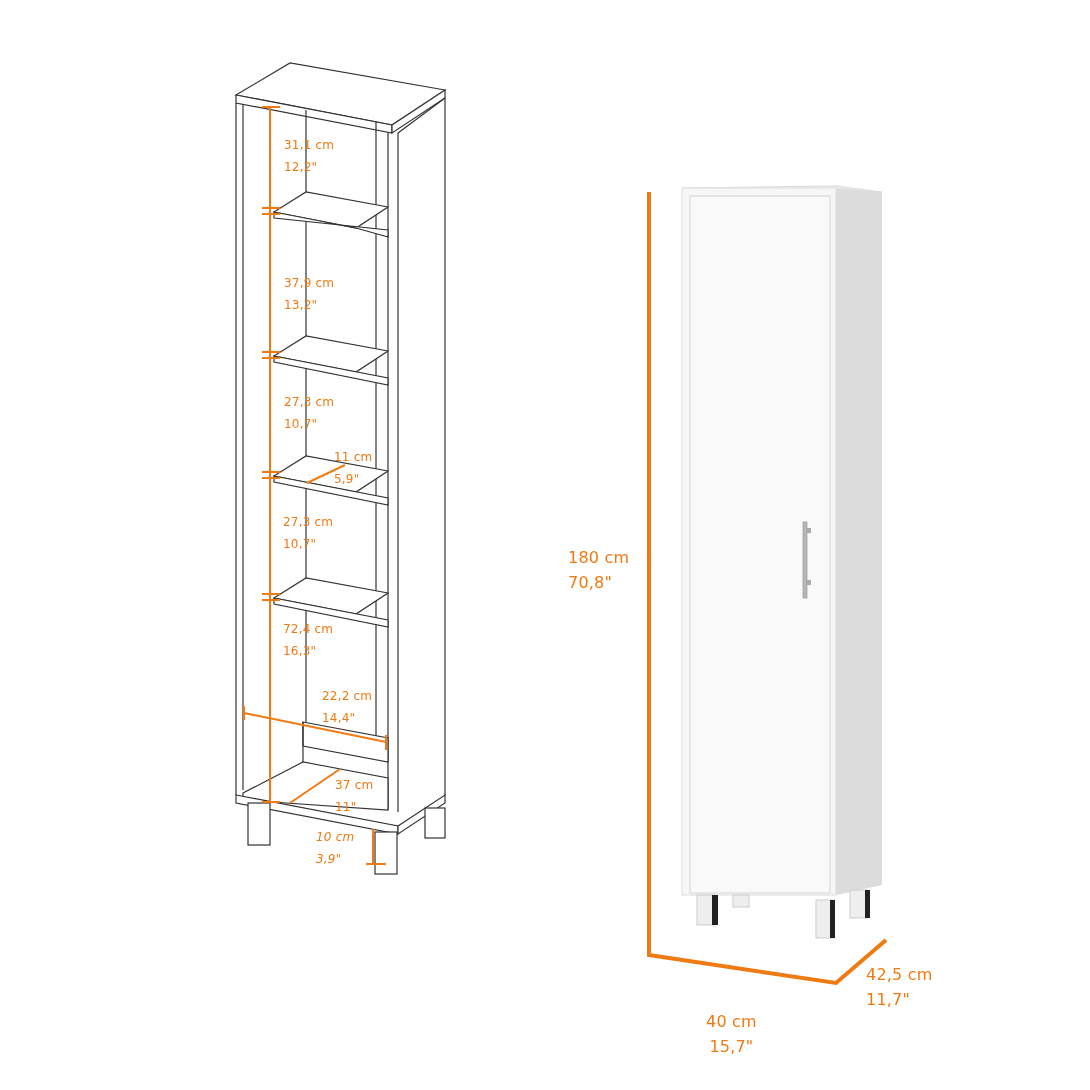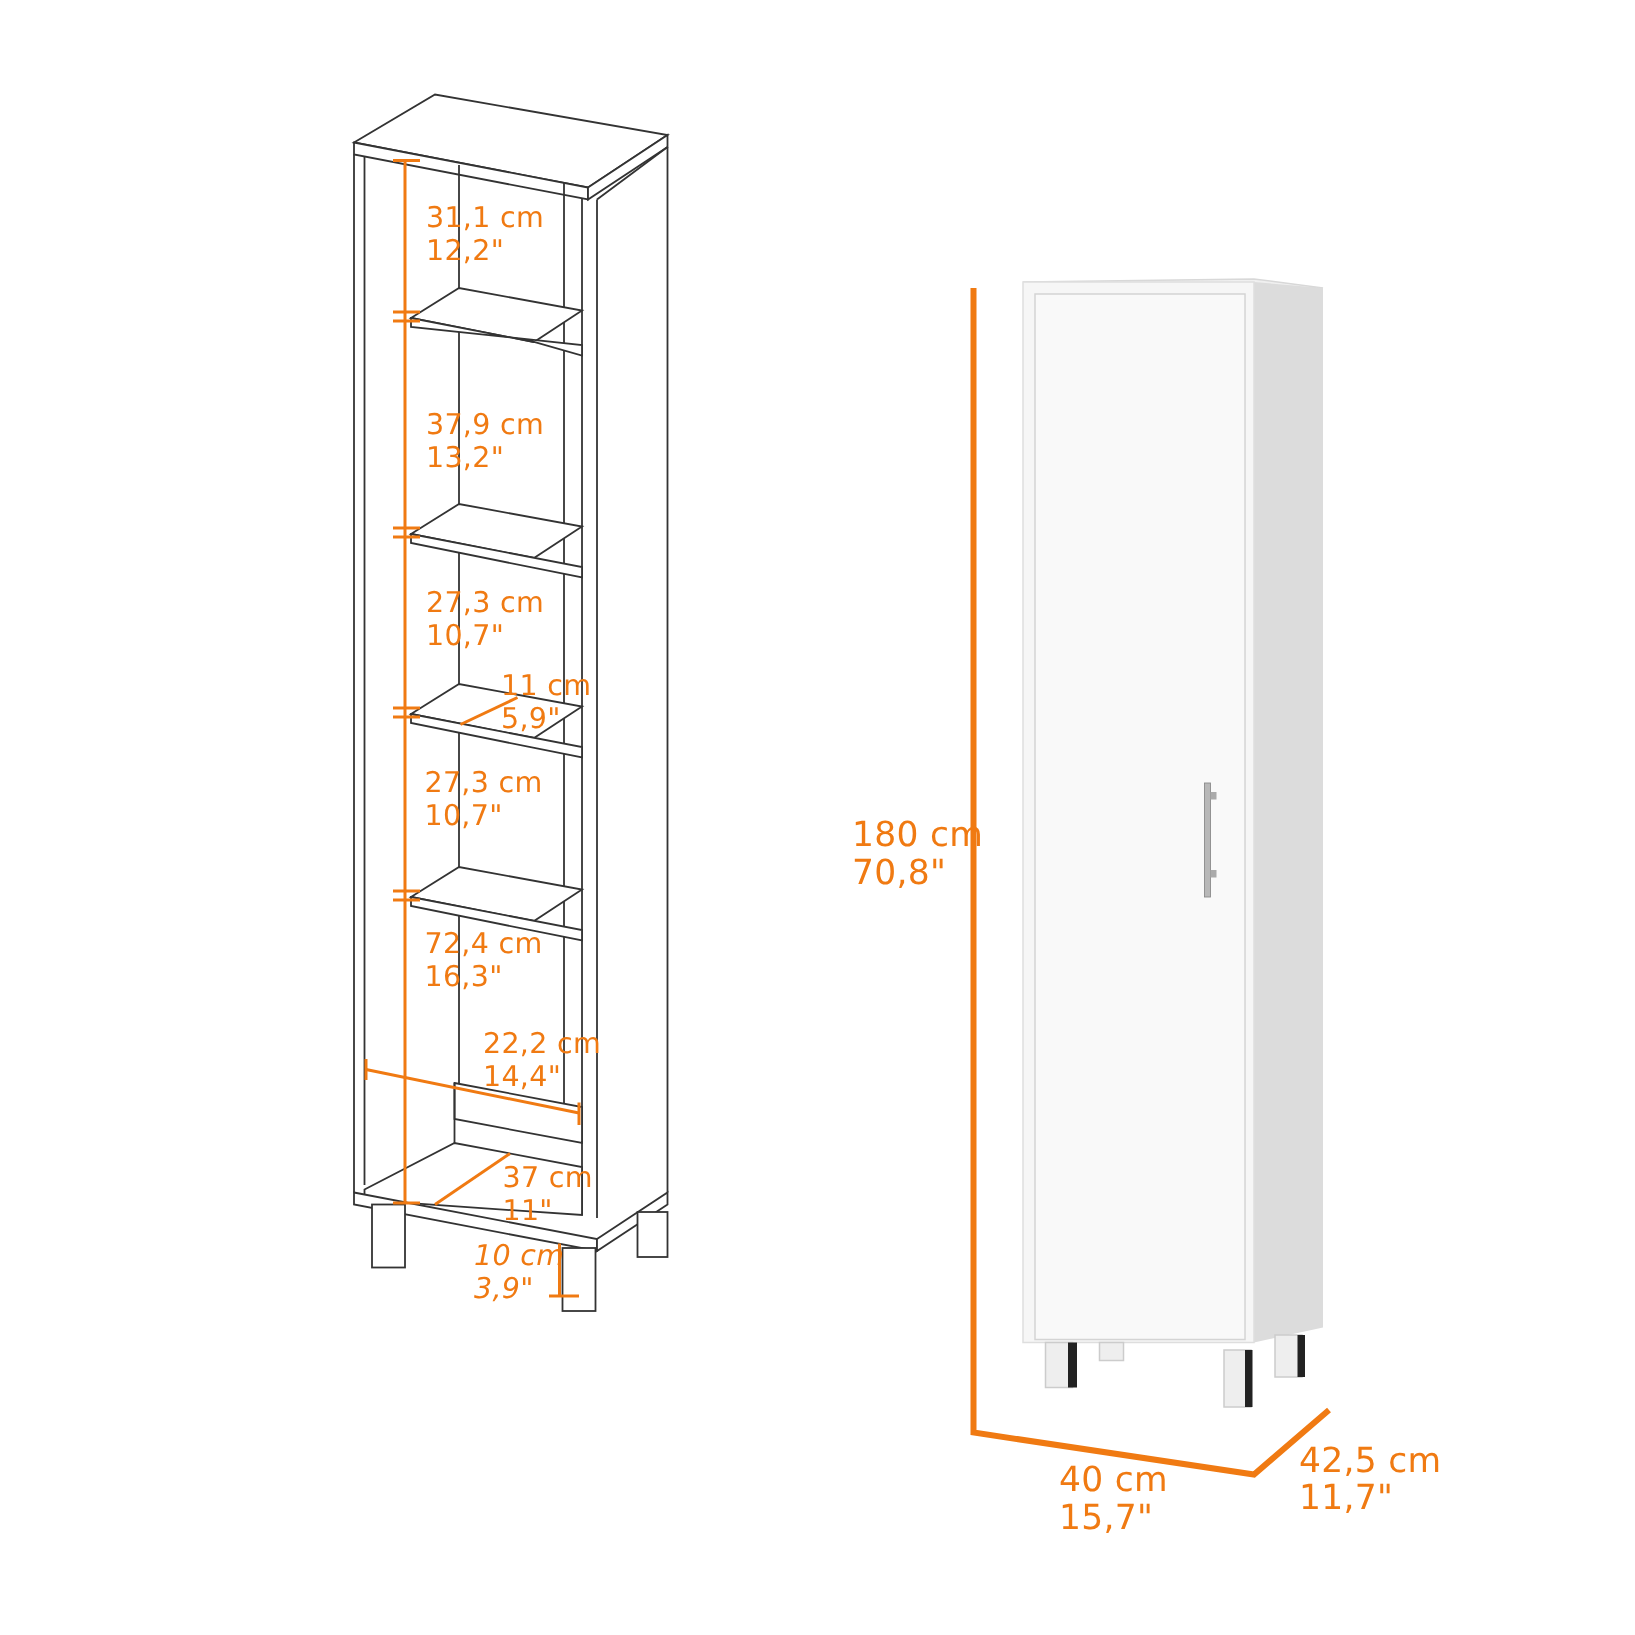--- a/index.html
+++ b/index.html
@@ -1,21 +1,21 @@
 <!DOCTYPE html>
 <html><head>
 <meta charset="utf-8">
 <style>
   html, body { margin: 0; padding: 0; background: #ffffff; }
   body { width: 1090px; height: 1090px; position: relative; overflow: hidden;
          font-family: "DejaVu Sans", "Liberation Sans", sans-serif; }
   svg.canvas { position: absolute; left: 0; top: 0; }
-  .lbl { position: absolute; color: #f07a12; font-size: 19px; line-height: 22px;
+  .lbl { position: absolute; color: #f07a12; font-size: 12px; line-height: 22px;
          font-family: "DejaVu Sans", sans-serif; white-space: nowrap; letter-spacing: 0.2px; }
-  .lbl.big { font-size: 23px; line-height: 25px; }
+  .lbl.big { font-size: 16px; line-height: 25px; }
   .lbl span { display: block; }
 </style>
 </head>
 <body>
 
 <svg class="canvas" width="1090" height="1090" viewBox="0 0 1090 1090">
 
   <g fill="none" stroke="#333" stroke-width="1.2">
 
     <polygon points="236,95 290,63 445,90 392,125" fill="#fff"></polygon>
@@ -141,20 +141,20 @@
 </div>
 <div class="lbl" style="left:316px;top:826px;font-style:italic;">
   <span>10 cm</span>
   <span>3,9"</span>
 </div>
 
 <div class="lbl big" style="left:568px;top:545px;">
   <span>180 cm</span>
   <span>70,8"</span>
 </div>
-<div class="lbl big" style="left:706px;top:975px;">
+<div class="lbl big" style="left:706px;top:1009px;text-align:center;">
   <span>40 cm</span>
   <span>15,7"</span>
 </div>
 <div class="lbl big" style="left:866px;top:962px;">
   <span>42,5 cm</span>
   <span>11,7"</span>
 </div>
 
 </body></html>

